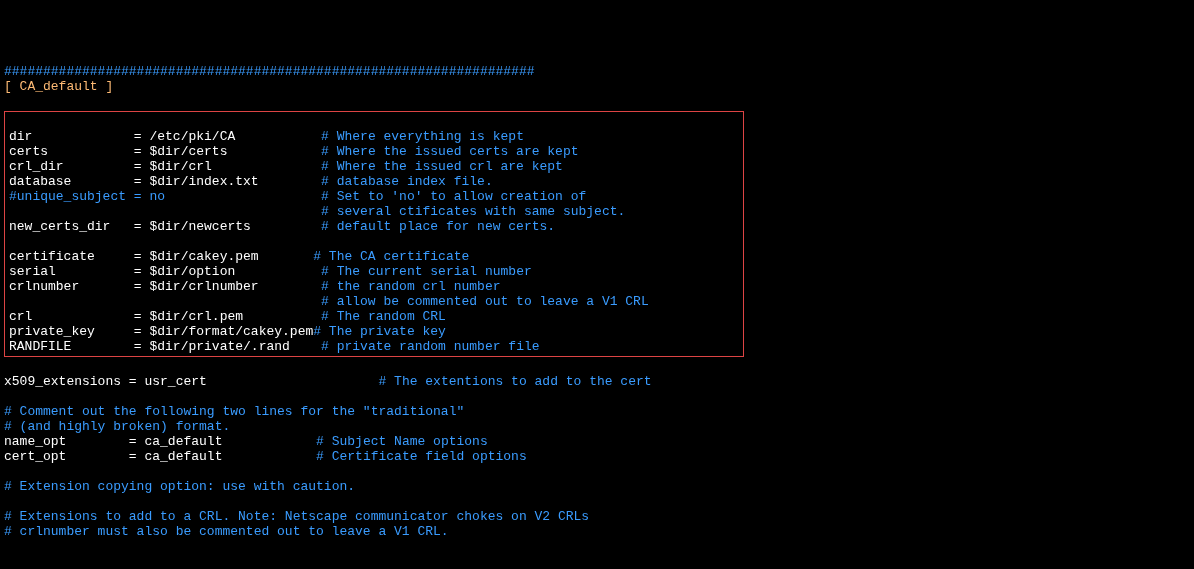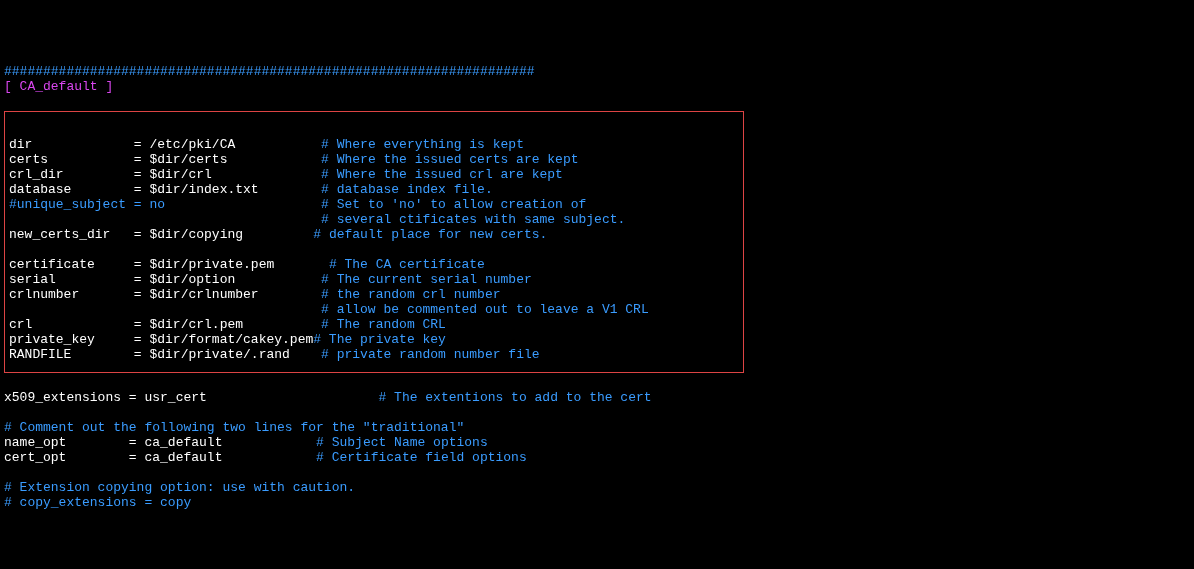--- a/index.html
+++ b/index.html
@@ -6,68 +6,70 @@
     background: #000;
     color: #fff;
     font-family: "Consolas", "Monaco", "Courier New", monospace;
     font-size: 13px;
     line-height: 15px;
     margin: 0;
     padding: 4px;
     white-space: pre;
   }
   .sep { color: #3a9cff; }
-  .section-header { color: #d946ef; }
+  .section-header { color: #fdba74; }
   .key { color: #fff; }
   .eq { color: #fff; }
   .val { color: #fff; }
   .comment { color: #3a9cff; }
   .highlight-box {
     border: 1px solid #d44;
-    padding: 10px 4px;
+    padding: 2px 4px;
     margin: 2px 0;
     display: block;
     width: 730px;
   }
 </style>
 </head>
 <body>
 
 
 
 <div><span class="sep">####################################################################</span>
 <span class="section-header">[ CA_default ]</span>
 
 <span class="highlight-box" id="box">
 <span class="key">dir            </span><span class="eq"> = </span><span class="val">/etc/pki/CA</span>           <span class="comment"># Where everything is kept</span>
 <span class="key">certs          </span><span class="eq"> = </span><span class="val">$dir/certs</span>            <span class="comment"># Where the issued certs are kept</span>
 <span class="key">crl_dir        </span><span class="eq"> = </span><span class="val">$dir/crl</span>              <span class="comment"># Where the issued crl are kept</span>
 <span class="key">database       </span><span class="eq"> = </span><span class="val">$dir/index.txt</span>        <span class="comment"># database index file.</span>
 <span class="comment">#unique_subject</span><span class="comment"> = </span><span class="comment">no</span>                    <span class="comment"># Set to 'no' to allow creation of</span>
                                         <span class="comment"># several ctificates with same subject.
-</span><span class="key">new_certs_dir  </span><span class="eq"> = </span><span class="val">$dir/copying</span>         <span class="comment"># default place for new certs.</span>
+</span><span class="key">new_certs_dir  </span><span class="eq"> = </span><span class="val">$dir/newcerts</span>         <span class="comment"># default place for new certs.</span>
 
-<span class="key">certificate    </span><span class="eq"> = </span><span class="val">$dir/private.pem</span>       <span class="comment"># The CA certificate</span>
+<span class="key">certificate    </span><span class="eq"> = </span><span class="val">$dir/cakey.pem</span>       <span class="comment"># The CA certificate</span>
 <span class="key">serial         </span><span class="eq"> = </span><span class="val">$dir/option</span>           <span class="comment"># The current serial number</span>
 <span class="key">crlnumber      </span><span class="eq"> = </span><span class="val">$dir/crlnumber</span>        <span class="comment"># the random crl number</span>
                                         <span class="comment"># allow be commented out to leave a V1 CRL
 </span><span class="key">crl            </span><span class="eq"> = </span><span class="val">$dir/crl.pem</span>          <span class="comment"># The random CRL</span>
 <span class="key">private_key    </span><span class="eq"> = </span><span class="val">$dir/format/cakey.pem</span><span class="comment"># The private key</span>
 <span class="key">RANDFILE       </span><span class="eq"> = </span><span class="val">$dir/private/.rand</span>    <span class="comment"># private random number file</span>
 </span>
 <div id="after"><span class="key">x509_extensions</span><span class="eq"> = </span><span class="val">usr_cert</span>                      <span class="comment"># The extentions to add to the cert</span>
 
 <span class="comment"># Comment out the following two lines for the "traditional"
+</span><span class="comment"># (and highly broken) format.
 </span><span class="key">name_opt       </span><span class="eq"> = </span><span class="val">ca_default</span>            <span class="comment"># Subject Name options</span>
 <span class="key">cert_opt       </span><span class="eq"> = </span><span class="val">ca_default</span>            <span class="comment"># Certificate field options</span>
 
 <span class="comment"># Extension copying option: use with caution.
-</span><span class="comment"># copy_extensions = copy
 </span>
-
+<span class="comment"># Extensions to add to a CRL. Note: Netscape communicator chokes on V2 CRLs
+</span><span class="comment"># crlnumber must also be commented out to leave a V1 CRL.
+</span>
                    
                     
                   
                     
 </div></div>
 
 
 
 
 </body></html>

